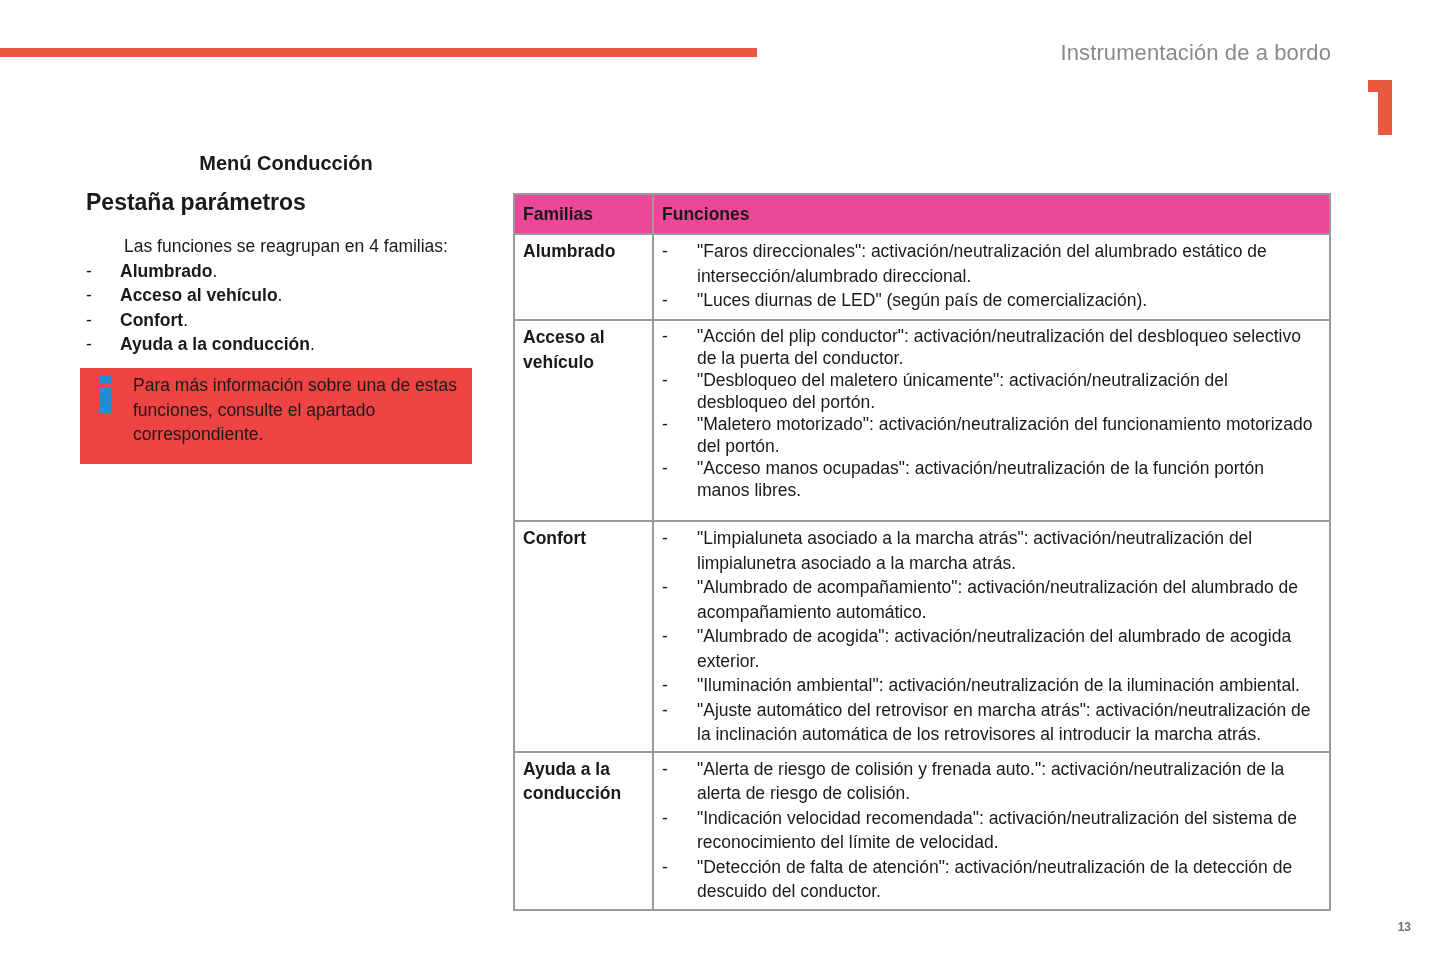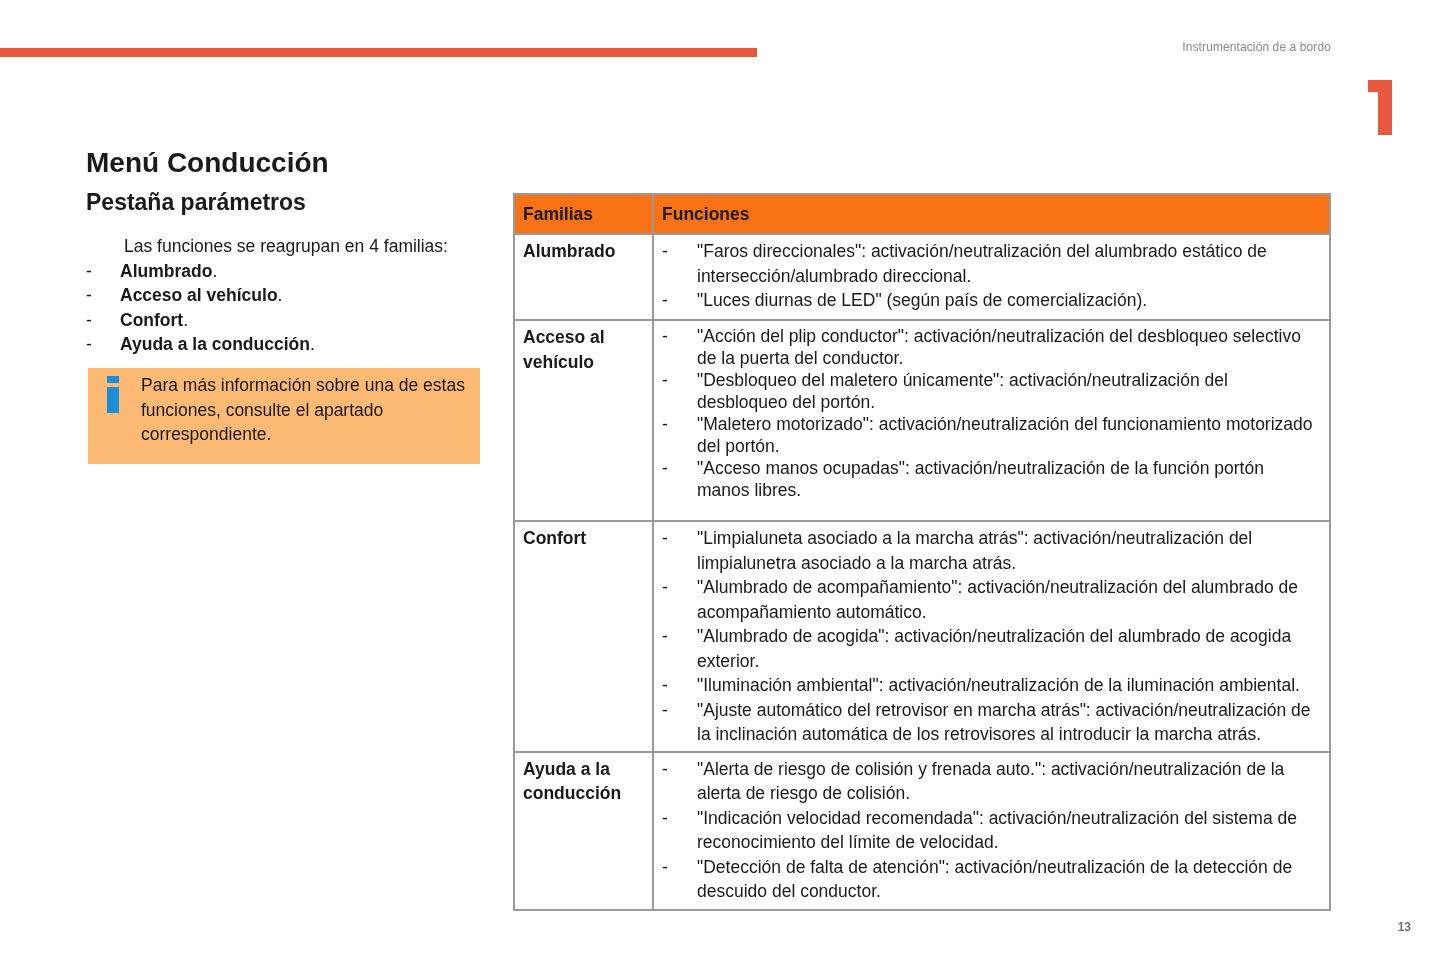--- a/index.html
+++ b/index.html
@@ -7,53 +7,53 @@
     width: 1445px; height: 964px; position: relative; overflow: hidden;
     background: #ffffff; color: #1a1a1a;
     font-family: "Liberation Sans", sans-serif;
   }
   .top-bar {
     position: absolute; left: 0; top: 48px; width: 757px; height: 9px;
     background: #e85a40;
   }
   .running-head {
     position: absolute; right: 114px; top: 40px;
-    font-size: 12px; color: #8a8a8a; letter-spacing: 0.1px; margin-left: 46px;
+    font-size: 22px; color: #8a8a8a; letter-spacing: 0.1px; margin-left: 46px;
   }
   .chapter-num {
     position: absolute; left: 1368px; top: 80px; width: 27px; height: 55px;
   }
   .chapter-num .stem { position: absolute; left: 10px; top: 0; width: 14px; height: 55px; background: #e85a40; }
   .chapter-num .flag { position: absolute; left: 0; top: 0; width: 14px; height: 12px; background: #e85a40; }
   .left-col { position: absolute; left: 86px; top: 144px; width: 400px; }
-  h1.title { margin: 0; font-size: 28px; font-weight: bold; color: #1a1a1a; line-height: 38px; }
+  h1.title { margin: 0; font-size: 20px; font-weight: bold; color: #1a1a1a; line-height: 38px; text-align: center; }
   h2.subtitle { margin: 4px 0 16px 0; font-size: 23px; font-weight: bold; color: #1a1a1a; line-height: 32px; }
   .intro { font-size: 17.5px; line-height: 24.5px; margin-top: 5px; color: #1a1a1a; text-align: center; }
   ul.fam-list { list-style: none; margin: 0; padding: 0; font-size: 17.5px; line-height: 24.5px; }
   ul.fam-list li { position: relative; padding-left: 34px; }
   ul.fam-list li .dash { position: absolute; left: 0; top: 0; }
   ul.fam-list li b { font-weight: bold; }
   .info-box {
-    position: absolute; left: 88px; top: 368px; width: 392px; height: 96px;
-    background: #fdba74;
+    position: absolute; left: 80px; top: 368px; width: 392px; height: 96px;
+    background: #ef4444;
   }
   .info-icon { position: absolute; left: 19px; top: 8px; width: 12px; height: 38px; }
   .info-icon .dot { position: absolute; left: 0; top: 0; width: 12px; height: 7px; background: #1a8ed6; }
   .info-icon .bar { position: absolute; left: 0; top: 11px; width: 12px; height: 26px; background: #1a8ed6; }
   .info-text {
     position: absolute; left: 53px; top: 5px; width: 330px;
     font-size: 17.5px; line-height: 24.5px; color: #1a1a1a;
   }
   table.fam-table {
     position: absolute; left: 513px; top: 193px; width: 818px;
     border-collapse: collapse; font-size: 17.5px; color: #1a1a1a;
   }
   table.fam-table th, table.fam-table td { border: 2px solid #9a9a9a; vertical-align: top; text-align: left; }
   table.fam-table th {
-    background: #f97316; font-weight: bold; height: 38px; padding: 0 8px; vertical-align: middle;
+    background: #ec4899; font-weight: bold; height: 38px; padding: 0 8px; vertical-align: middle;
   }
   table.fam-table th.col1 { width: 121px; }
   td.family { font-weight: bold; padding: 4px 8px; line-height: 24.5px; }
   td.funcs { padding: 4px 8px 4px 8px; }
   ul.func-list { list-style: none; margin: 0; padding: 0; }
   ul.func-list li { position: relative; padding-left: 35px; }
   ul.func-list li .dash { position: absolute; left: 0; top: 0; }
   .lh-tall { line-height: 24.5px; }
   .lh-short { line-height: 22px; }
   tr.row-alumbrado td { height: 76px; }

